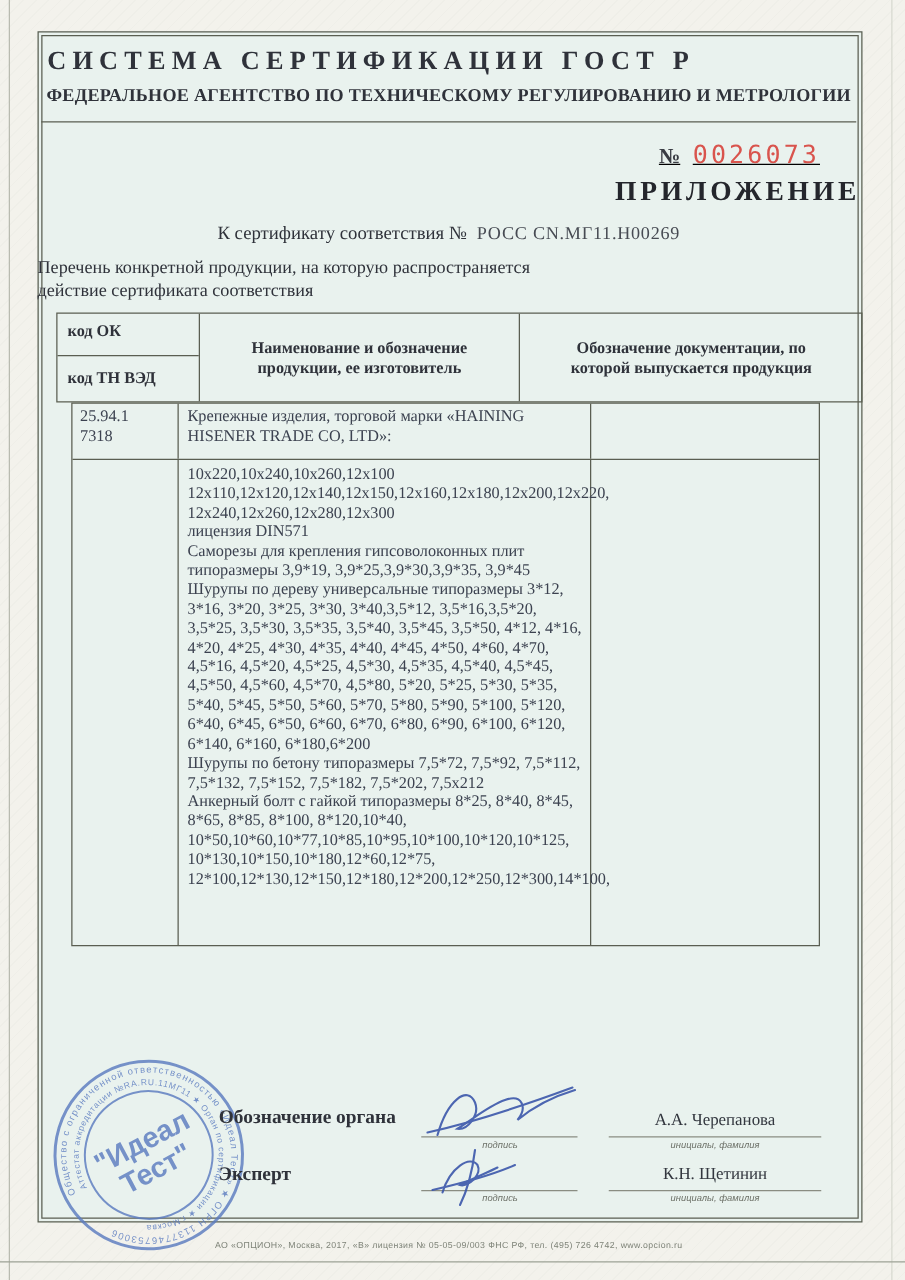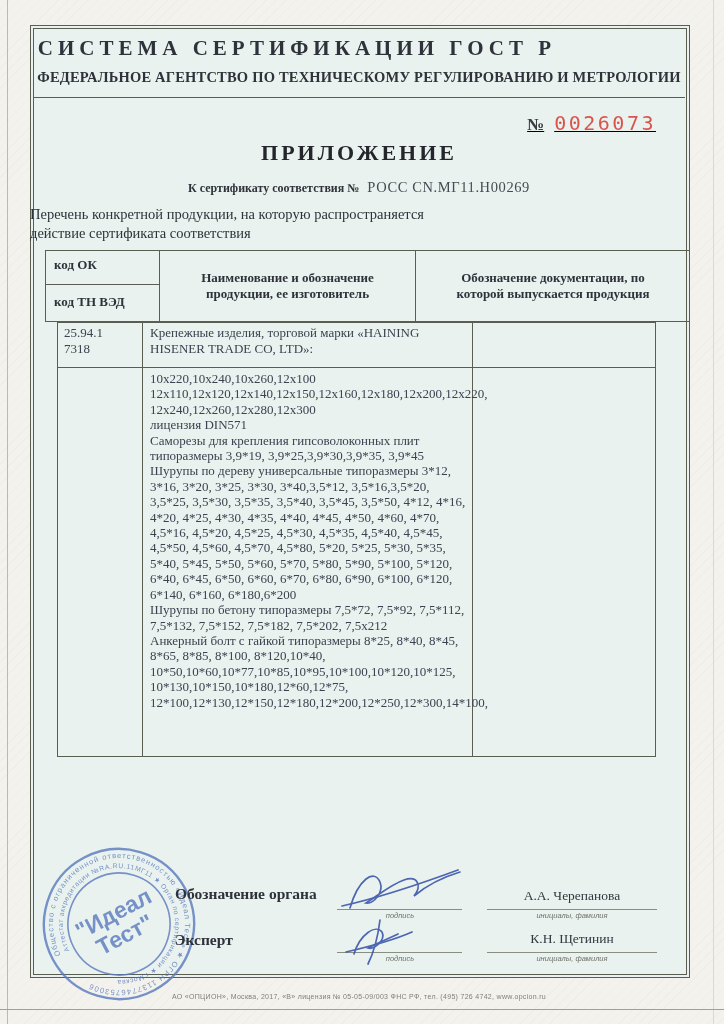--- a/index.html
+++ b/index.html
@@ -22,24 +22,24 @@
              font-weight:bold;font-size:21px;letter-spacing:5px;color:#2f323a;}
   .agency{position:absolute;left:30px;top:69px;width:658px;text-align:center;
           font-weight:bold;font-size:14.5px;letter-spacing:0.2px;color:#2f323a;}
   .header-rule{position:absolute;left:33px;top:97px;width:652px;height:1px;background:#5a5e51;}
 
   .blank-no{position:absolute;left:470px;top:111px;width:186px;text-align:right;white-space:nowrap;text-decoration:underline;}
   .blank-no .no-sign{font-size:17px;color:#3a3d44;font-weight:bold;margin-right:10px;}
   .blank-no .no-digits{font-family:"DejaVu Sans Mono", monospace;font-size:20px;
                        letter-spacing:2.5px;color:#d9544d;}
 
-  .doc-title{position:absolute;left:30px;top:140px;width:658px;text-align:center;
+  .doc-title{position:absolute;left:30px;top:140px;width:658px;text-align:right;
              font-weight:bold;font-size:22px;letter-spacing:3px;color:#24262c;}
   .cert-line{position:absolute;left:30px;top:178px;width:658px;text-align:center;color:#2f323a;}
-  .cert-line .cert-label{font-weight:bold;font-size:12px;}
+  .cert-line .cert-label{font-weight:normal;font-size:15px;}
   .cert-line .cert-number{font-size:14.5px;letter-spacing:0.6px;color:#474b53;margin-left:8px;}
   .purpose{position:absolute;left:30px;top:205px;width:532px;text-align:left;
            font-weight:normal;font-size:14.5px;line-height:19px;color:#2f323a;}
 
   .head-table{position:absolute;left:45px;top:250px;width:643px;height:70px;
               border:1px solid #5a5e51;font-size:13px;font-weight:bold;color:#2f323a;}
   .ht-col1{position:absolute;left:0;top:0;width:113px;height:100%;border-right:1px solid #5a5e51;}
   .ht-c1a{height:34px;border-bottom:1px solid #5a5e51;padding:6px 0 0 8px;box-sizing:border-box;}
   .ht-c1b{padding:9px 0 0 8px;}
   .ht-col2{position:absolute;left:114px;top:0;width:256px;height:100%;border-right:1px solid #5a5e51;

